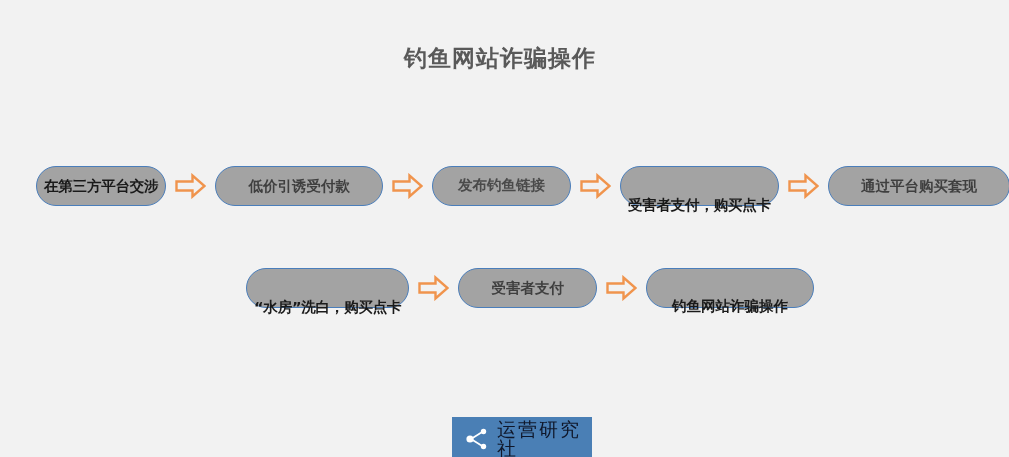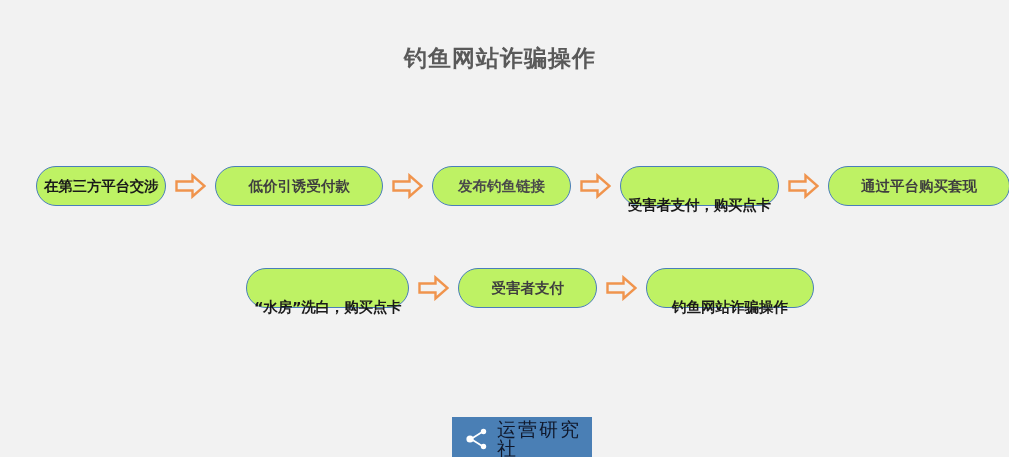--- a/index.html
+++ b/index.html
@@ -41,39 +41,39 @@
     display: flex;
     align-items: center;
     height: 46px;
   }
   #row-1 { top: 163px; left: 36px; }
   #row-2 { top: 265px; left: 246px; }
 
   .flow-node {
     border: 1.6px solid #4a7ebb;
     border-radius: 20px;
-    background: #bef264;
+    background: #a3a3a3;
     height: 40px;
     box-sizing: border-box;
     display: flex;
     align-items: center;
     justify-content: flex-start;
     padding: 0 11px;
     white-space: nowrap;
   }
   .flow-node .node-label {
     font-size: 14.5px;
     font-weight: bold;
     line-height: 1;
     color: #3f3f3f;
   }
   .flow-node.tight { padding: 0 7px; }
   .flow-node.tight .node-label { color: #1a1a1a; letter-spacing: -0.2px; }
   .flow-node.wide { padding: 0 32px; }
-  .flow-node.loose { padding: 12px 25px; }
+  .flow-node.loose { padding: 12px 25px; font-family: Liberation Mono, monospace; }
   .flow-node.loose .node-label { color: #4a4a4a; font-weight: bold; }
   .flow-node.strong .node-label { color: #1a1a1a; margin-top: 39px; }
 
   
   .arrow {
     width: 31px;
     height: 26px;
     margin: 0 9px;
     flex: none;
     display: block;

